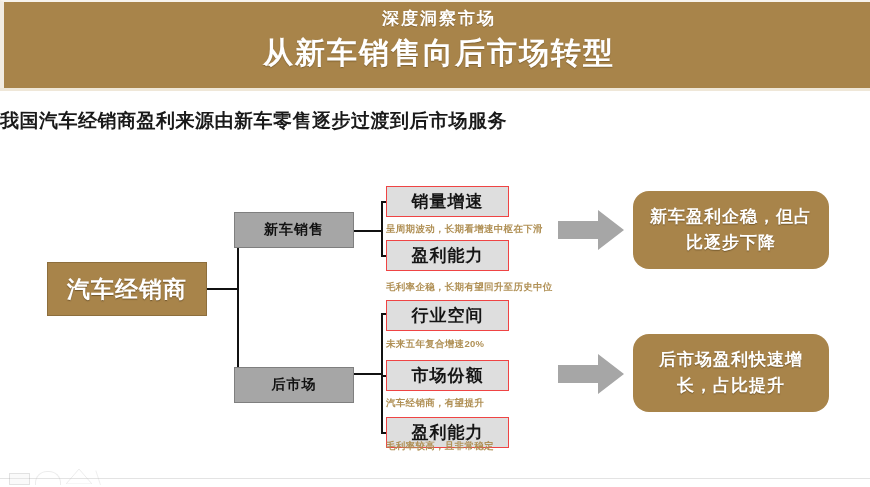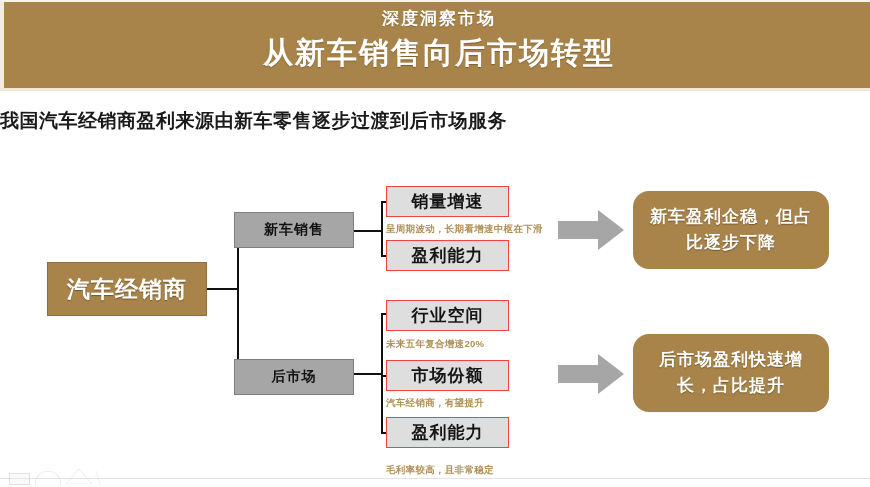--- a/index.html
+++ b/index.html
@@ -70,21 +70,21 @@
     font-size:23px;font-weight:bold;letter-spacing:1px;
     text-shadow:0 1px 1px rgba(70,50,18,.55);
   }
   .lvl2-box{
     background:#a6a6a6;
     border:1px solid #7f7f7f;
     color:#111111;
     font-size:14px;font-weight:bold;letter-spacing:1px;text-align:right;
   }
   #box-newcar{left:234px;top:212px;width:120px;height:36px;}
-  #box-aftermkt{left:234px;top:359px;width:120px;height:36px;}
+  #box-aftermkt{left:234px;top:367px;width:120px;height:36px;}
 
   .lvl3-box{
     background:#dedede;
     border:1px solid #ef4444;
     color:#151515;
     font-size:17px;font-weight:bold;letter-spacing:1px;
     left:386px;width:123px;height:31px;
   }
   #box-l3-0{top:186px;}
   #box-l3-1{top:240px;}
@@ -98,21 +98,21 @@
     font-size:9.5px;
     font-weight:bold;
     letter-spacing:.3px;
     line-height:12px;
     white-space:nowrap;
   }
   #cap-0{top:223px;}
   #cap-1{top:281px;}
   #cap-2{top:338px;}
   #cap-3{top:397px;}
-  #cap-4{top:464px;}
+  #cap-4{top:440px;}
 
   
   .result-box{
     position:absolute;left:633px;width:196px;
     background:#a8844a;
     border-radius:16px;
     color:#ffffff;
     font-size:17px;font-weight:bold;
     letter-spacing:1px;line-height:26px;
     display:flex;align-items:center;justify-content:center;
@@ -170,20 +170,21 @@
 
   <div class="ln lnh" style="left:354px;top:230px;width:28px;"></div>
   <div class="ln lnv" style="left:381px;top:201px;height:54px;"></div>
   <div class="ln lnh" style="left:381px;top:201px;width:10px;"></div>
   <div class="ln lnh" style="left:381px;top:255px;width:10px;"></div>
 
   <div class="box lvl3-box" id="box-l3-0">销量增速</div>
   <div class="cap" id="cap-0">呈周期波动，长期看增速中枢在下滑</div>
 
   <div class="box lvl3-box" id="box-l3-1">盈利能力</div>
+  <div class="cap" id="cap-1">毛利率企稳，长期有望回升至历史中位</div>
 
   <div class="arrow" id="arrow-top">
     <svg width="66" height="44" viewBox="0 0 66 44" xmlns="http://www.w3.org/2000/svg">
       <polygon points="0,13 40,13 40,2 66,22 40,42 40,31 0,31" fill="#a6a6a6"></polygon>
     </svg>
   </div>
 
   <div class="result-box" id="result-top">新车盈利企稳，但占比逐步下降</div>
 
   <div class="box lvl2-box" id="box-aftermkt">后市场</div>

